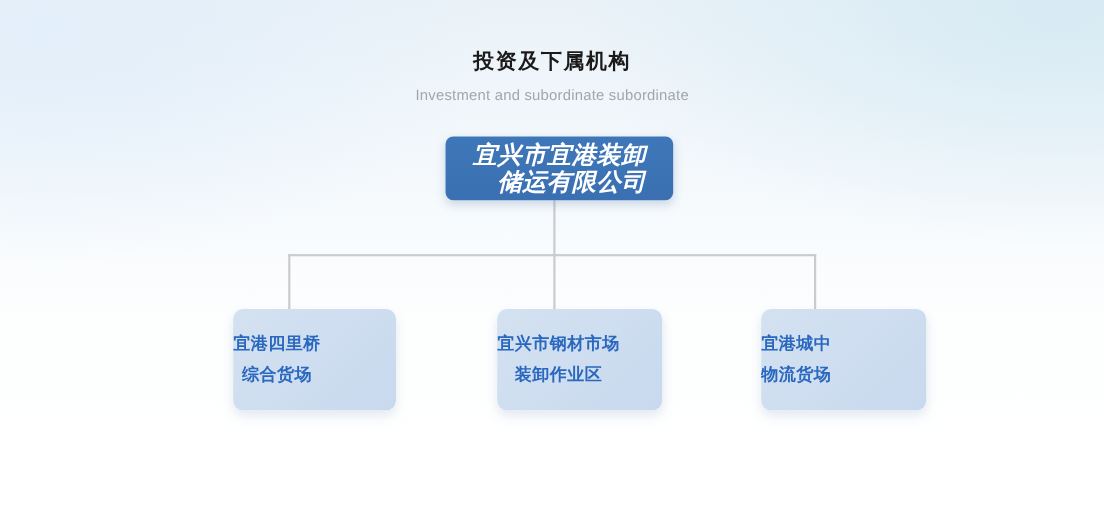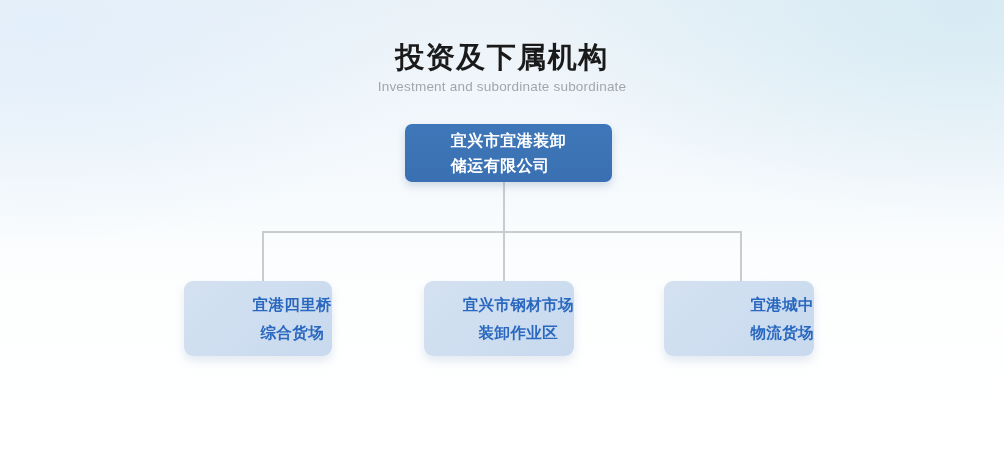--- a/index.html
+++ b/index.html
@@ -26,21 +26,21 @@
 
   
   .header {
     position: absolute;
     top: 40px;
     left: 0;
     width: 1004px;
     text-align: center;
   }
   .title {
-    font-size: 29px;
+    font-size: 19px;
     font-weight: bold;
     color: #1a1a1a;
     letter-spacing: 1.5px;
     line-height: 34px;
     margin: 0;
   }
   .subtitle {
     font-size: 13.5px;
     color: #a2a6aa;
     letter-spacing: 0.2px;
@@ -77,38 +77,40 @@
     height: 58px;
     border-radius: 7px;
     background: linear-gradient(180deg, #3e77b9 0%, #3a70b2 100%);
     box-shadow: 0 4px 9px rgba(90,125,165,0.26);
     display: flex;
     align-items: center;
     justify-content: center;
   }
   .node-root .node-text {
     color: #ffffff;
-    font-size: 16px;
+    font-size: 22px;
     font-weight: bold;
     line-height: 25px;
-    text-align: left;
+    text-align: right;
     letter-spacing: 0.5px;
+    font-style: italic;
   }
 
   .node-child {
     position: absolute;
     top: 281px;
     width: 148px;
-    height: 75px;
+    height: 92px;
     border-radius: 9px;
     background: linear-gradient(135deg, #d3e1f0 0%, #cfdef0 45%, #c8d9ee 100%);
     box-shadow: 0 5px 10px rgba(130,160,195,0.22);
     display: flex;
     align-items: center;
-    justify-content: flex-end;
+    justify-content: flex-start;
+    margin-left: 28px;
   }
   .node-child .node-text {
     color: #2a68bf;
     font-size: 15.5px;
     font-weight: bold;
     line-height: 28px;
     text-align: center;
     letter-spacing: 0.4px;
   }
   .node-child-1 { left: 184px; }

